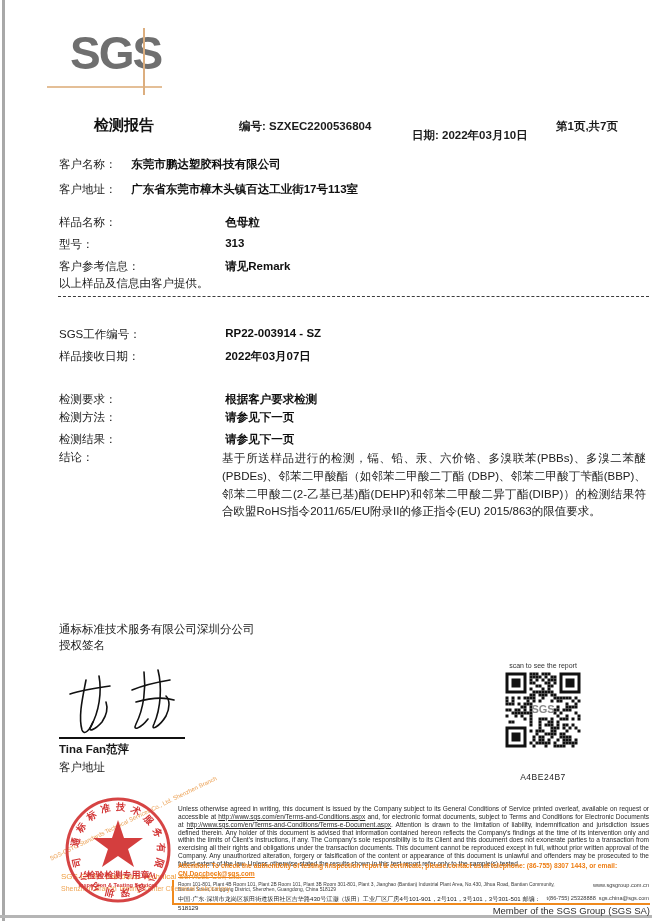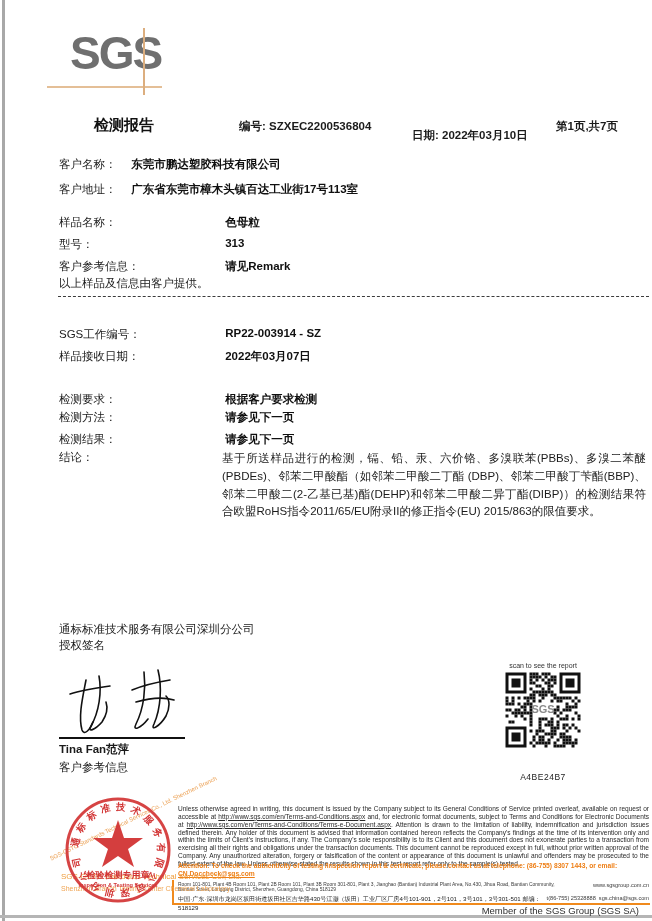--- a/index.html
+++ b/index.html
@@ -55,21 +55,21 @@
   .attention a{color:#ee7f16;text-decoration:underline;}
 
   .addr-vline{position:absolute;left:172px;top:880px;width:2px;height:24px;background:#f08a1d;}
   .addr-block{position:absolute;left:178px;top:882px;width:471px;}
   .addr-row{display:flex;justify-content:space-between;align-items:flex-start;}
   .addr-en{font-size:4.9px;color:#3a3a3a;width:378px;}
   .addr-web{font-size:5.6px;color:#3a3a3a;}
   .addr-cn{font-size:6.1px;color:#222;width:378px;margin-top:2.5px;}
   .addr-contact{font-size:5.6px;color:#3a3a3a;margin-top:2.5px;white-space:nowrap;}
   .addr-hline{position:absolute;left:172px;top:903px;width:478px;height:2px;background:#f08a1d;}
-  .member-line{position:absolute;right:13px;top:905px;font-size:9.5px;color:#2f2f2f;}
+  .member-line{position:absolute;right:2px;top:905px;font-size:9.5px;color:#2f2f2f;}
 </style>
 </head>
 <body>
 
 <div class="page">
   <div class="edge-left"></div>
   <div class="edge-bottom"></div>
 
   <div class="logo-text">SGS</div>
   <div class="logo-hline"></div>
@@ -142,21 +142,21 @@
       <path d="M20,16 C17,32 12,52 16,66 C18,72 24,66 27,58"></path>
       <path d="M33,12 C36,28 33,48 25,62 C21,69 29,66 36,58 C40,52 42,44 40,38"></path>
       <path d="M66,26 C78,21 92,18 104,16"></path>
       <path d="M78,8 C80,24 78,44 70,60 C66,68 75,64 82,55"></path>
       <path d="M92,6 C96,22 95,44 88,60 C84,68 94,62 100,52 C104,44 104,36 100,32"></path>
       <path d="M70,38 C84,34 98,33 108,36"></path>
     </g>
   </svg>
   <div class="sign-line"></div>
   <div class="signer">Tina Fan范萍</div>
-  <div class="signer-title">客户参考信息</div>
+  <div class="signer-title">客户地址</div>
 
   <div class="qr-block">
     <div class="qr-caption">scan to see the report</div>
     <div style="display:inline-block;">
       <svg width="78" height="78" viewBox="0 0 78 78">
         <rect x="0" y="0" width="78" height="78" fill="#fff"></rect>
         <g class="modules" fill="#111" transform="translate(1.5,1.5)">
             <rect x="24" y="0" width="3" height="3"></rect>
             <rect x="27" y="0" width="3" height="3"></rect>
             <rect x="30" y="0" width="3" height="3"></rect>

